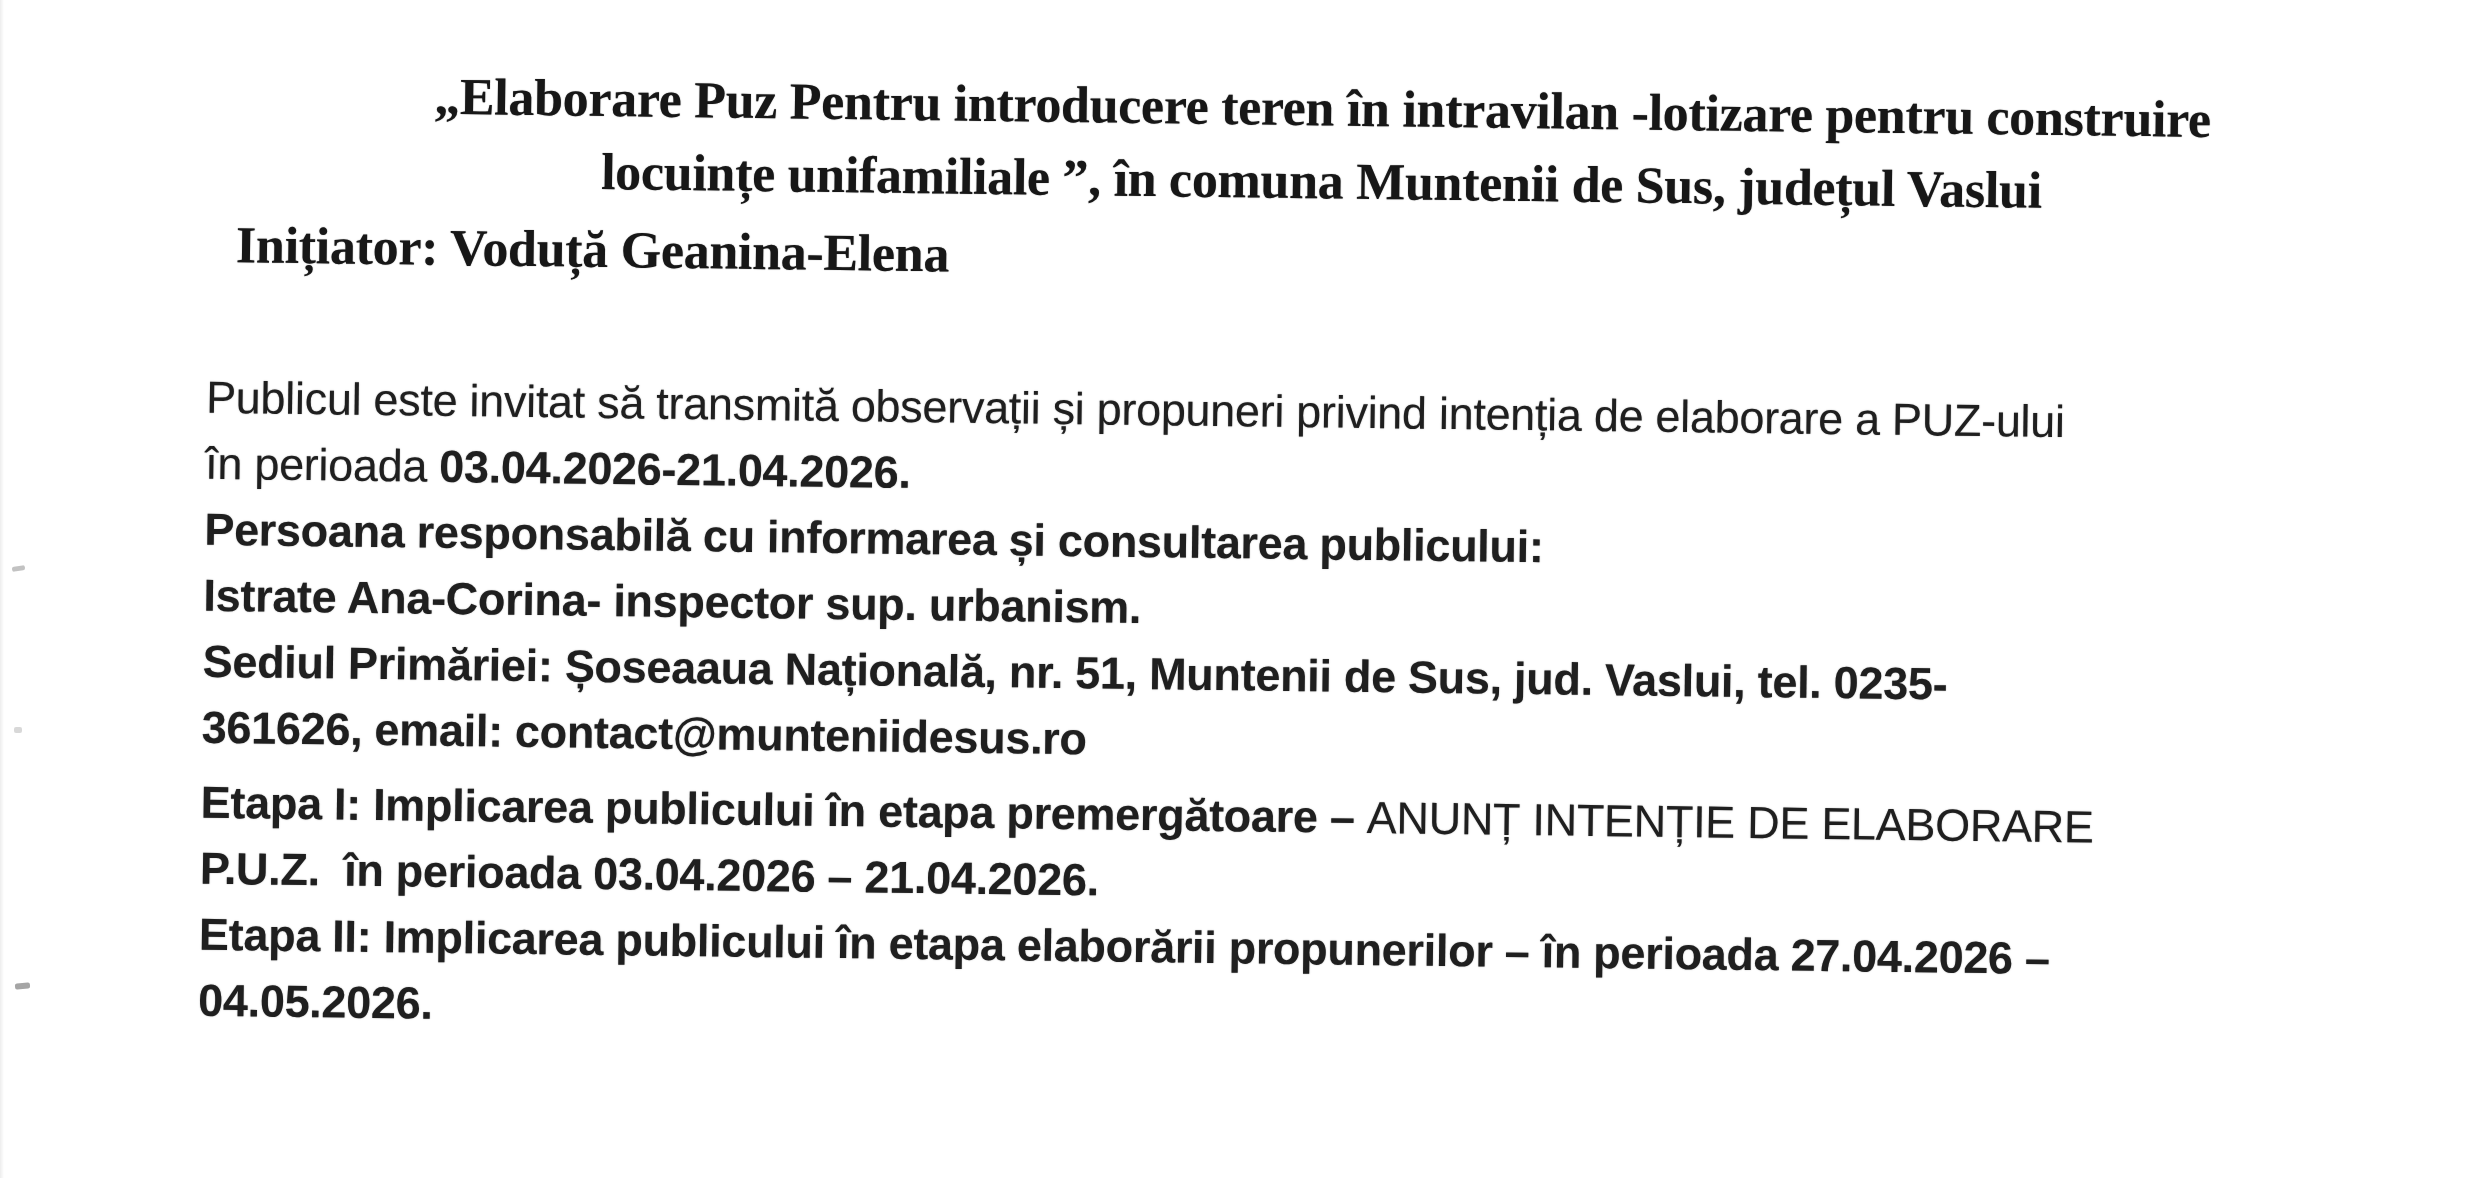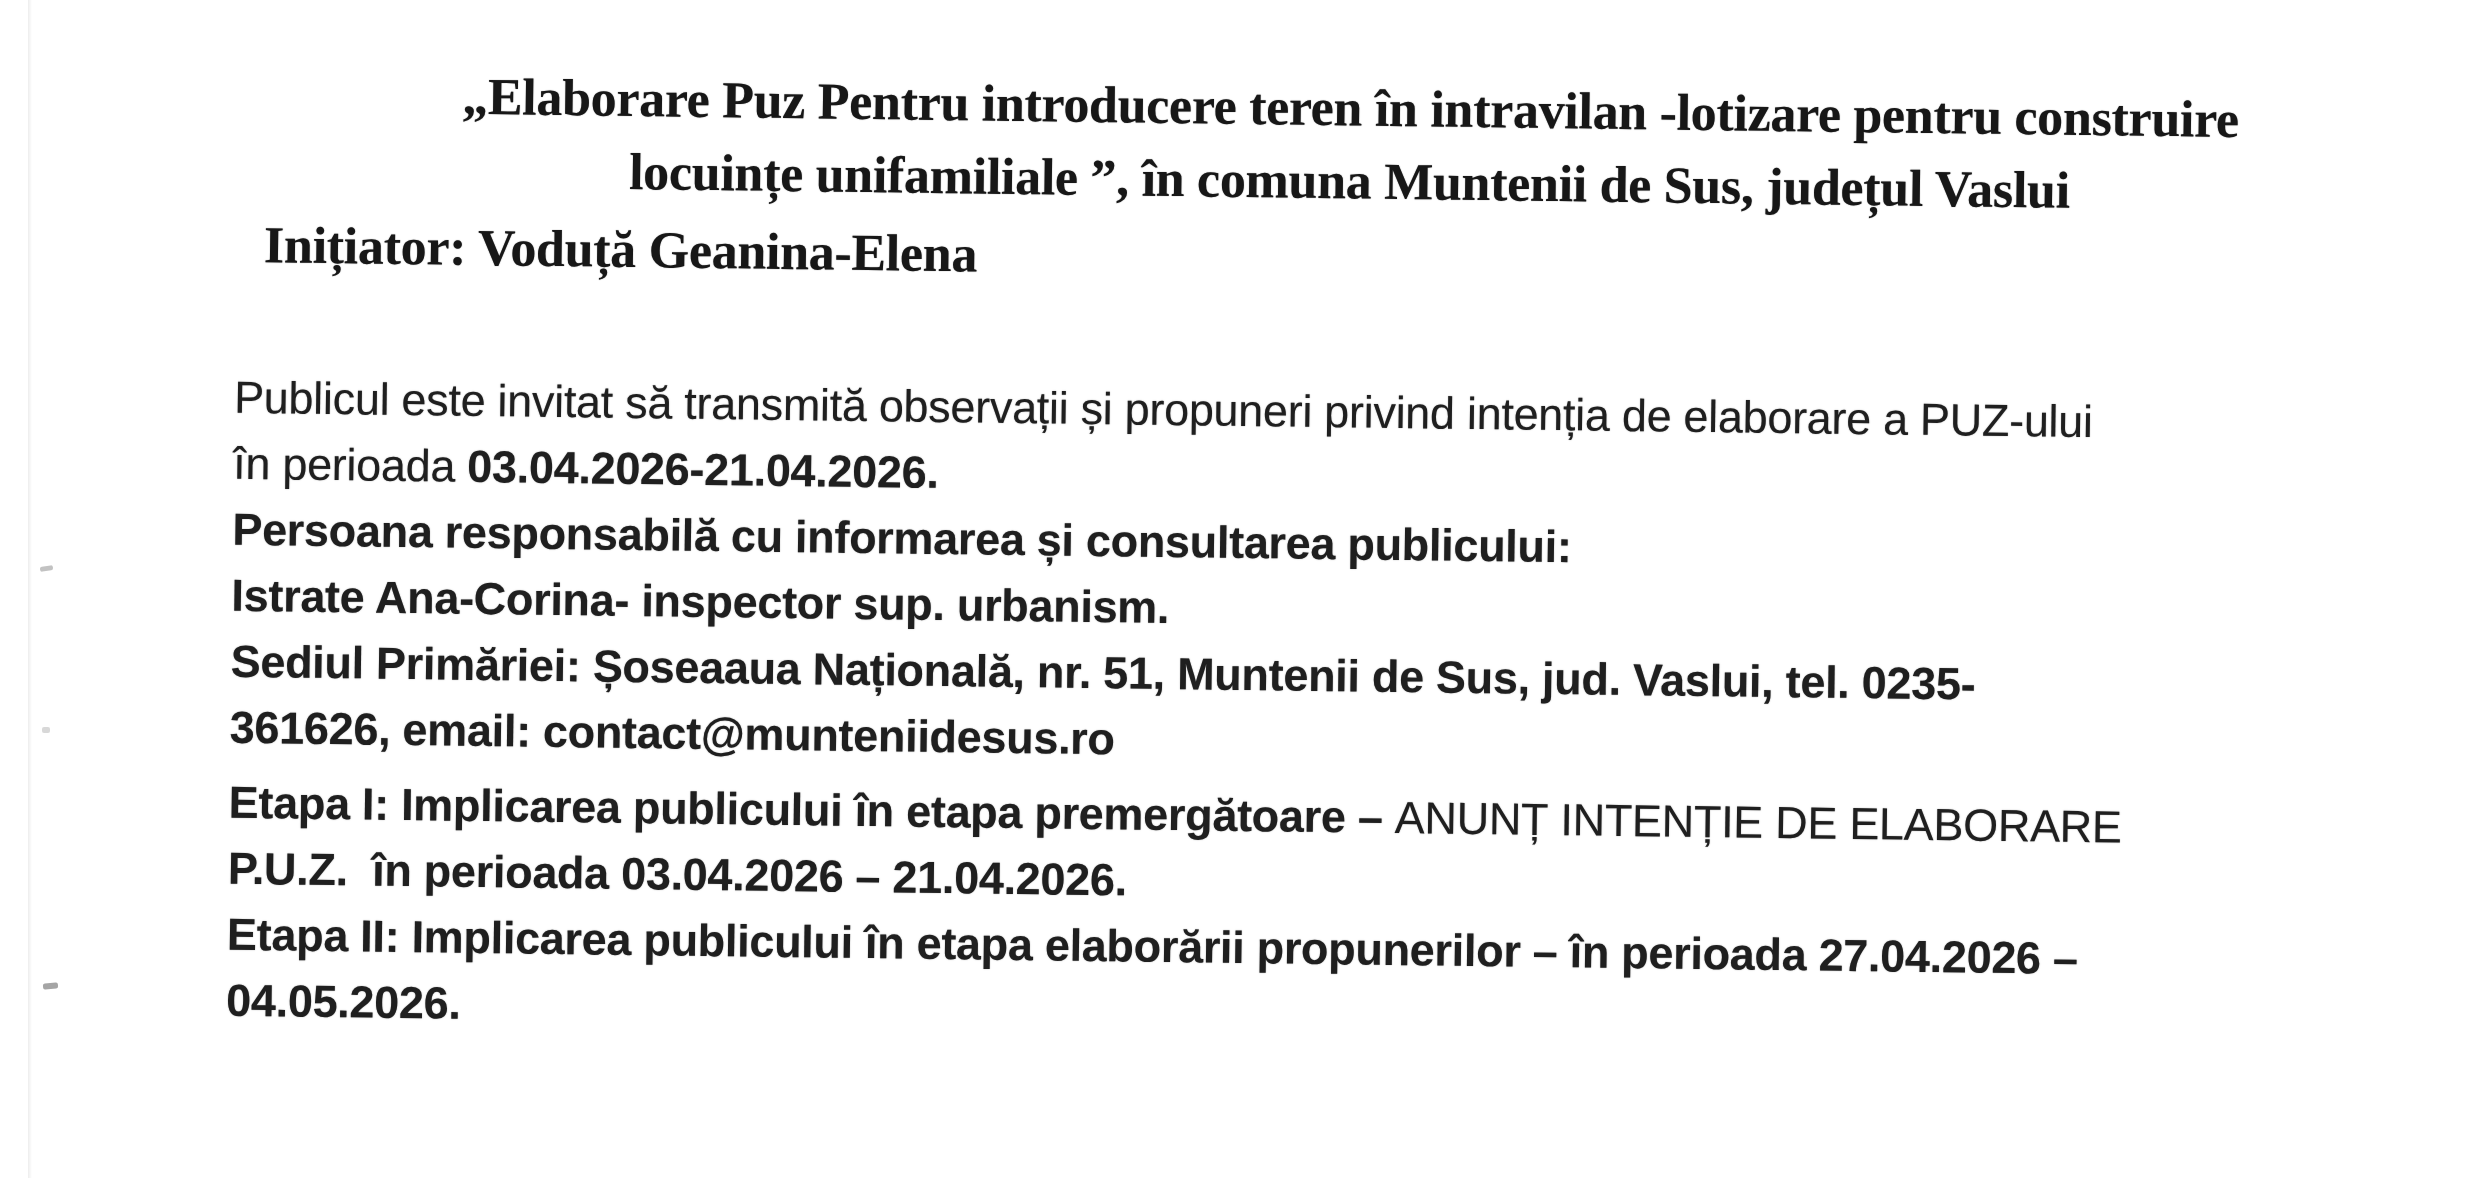--- a/index.html
+++ b/index.html
@@ -10,21 +10,20 @@
   *{ margin:0; padding:0; box-sizing:border-box; }
   html,body{ background:#ffffff; }
   .scan-page{
     position:relative;
     width:2331px;
     height:1178px;
     background:var(--paper);
     overflow:hidden;
     font-family:"Liberation Sans","DejaVu Sans",sans-serif;
     color:var(--ink);
-    margin-left:28px;
   }
   
   .scan-content{
     position:absolute;
     left:0; top:0;
     width:2479px; height:1178px;
     transform:rotate(0.75deg);
     transform-origin:300px 100px;
   }
   .doc-title{

